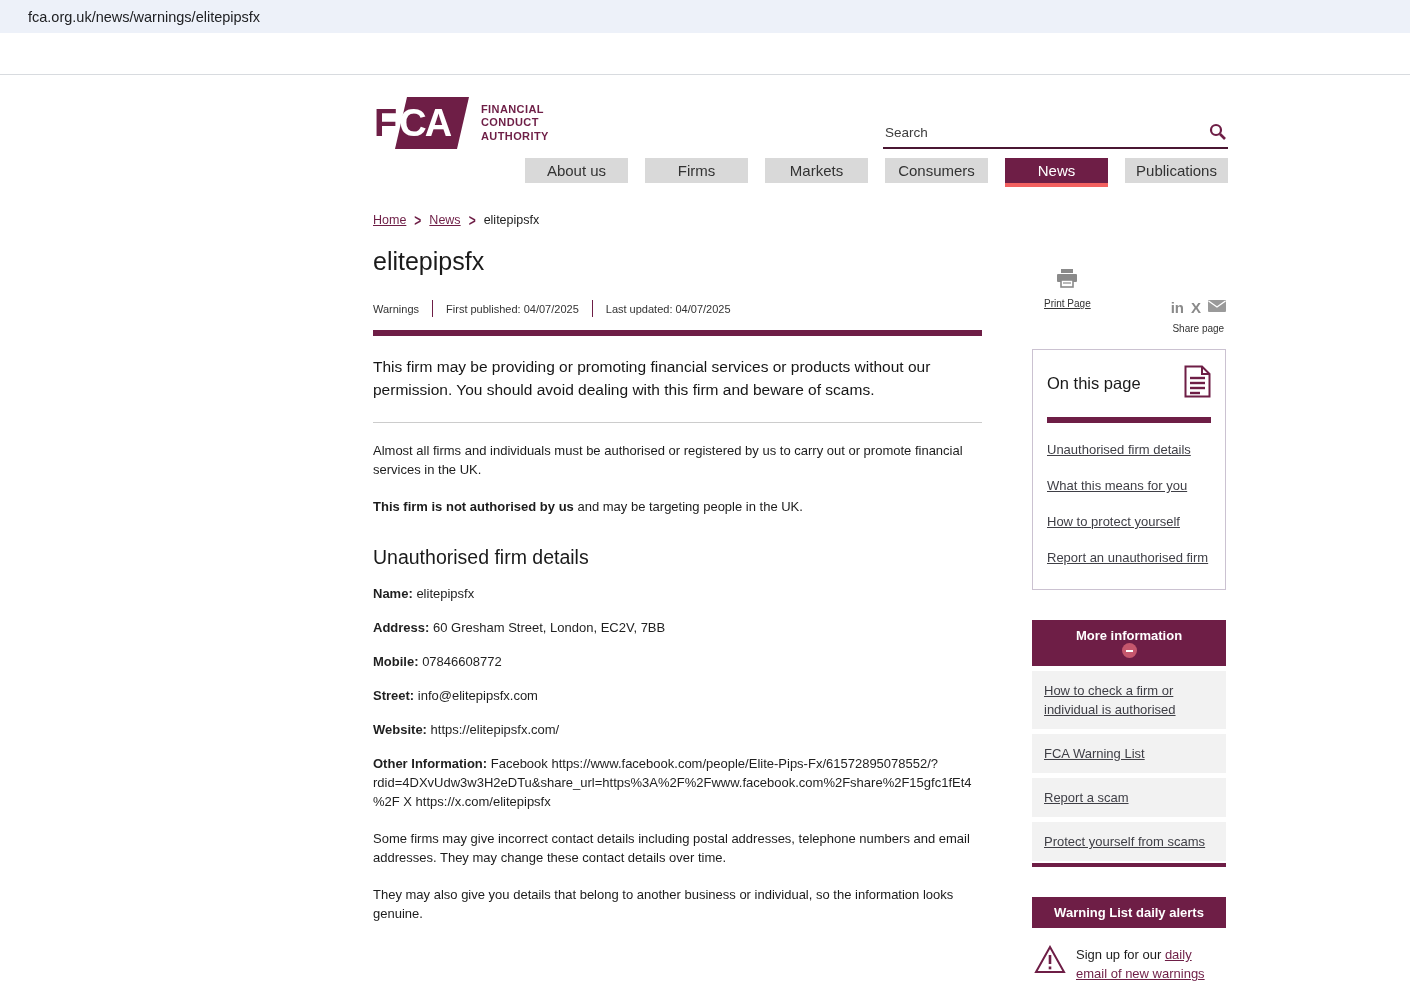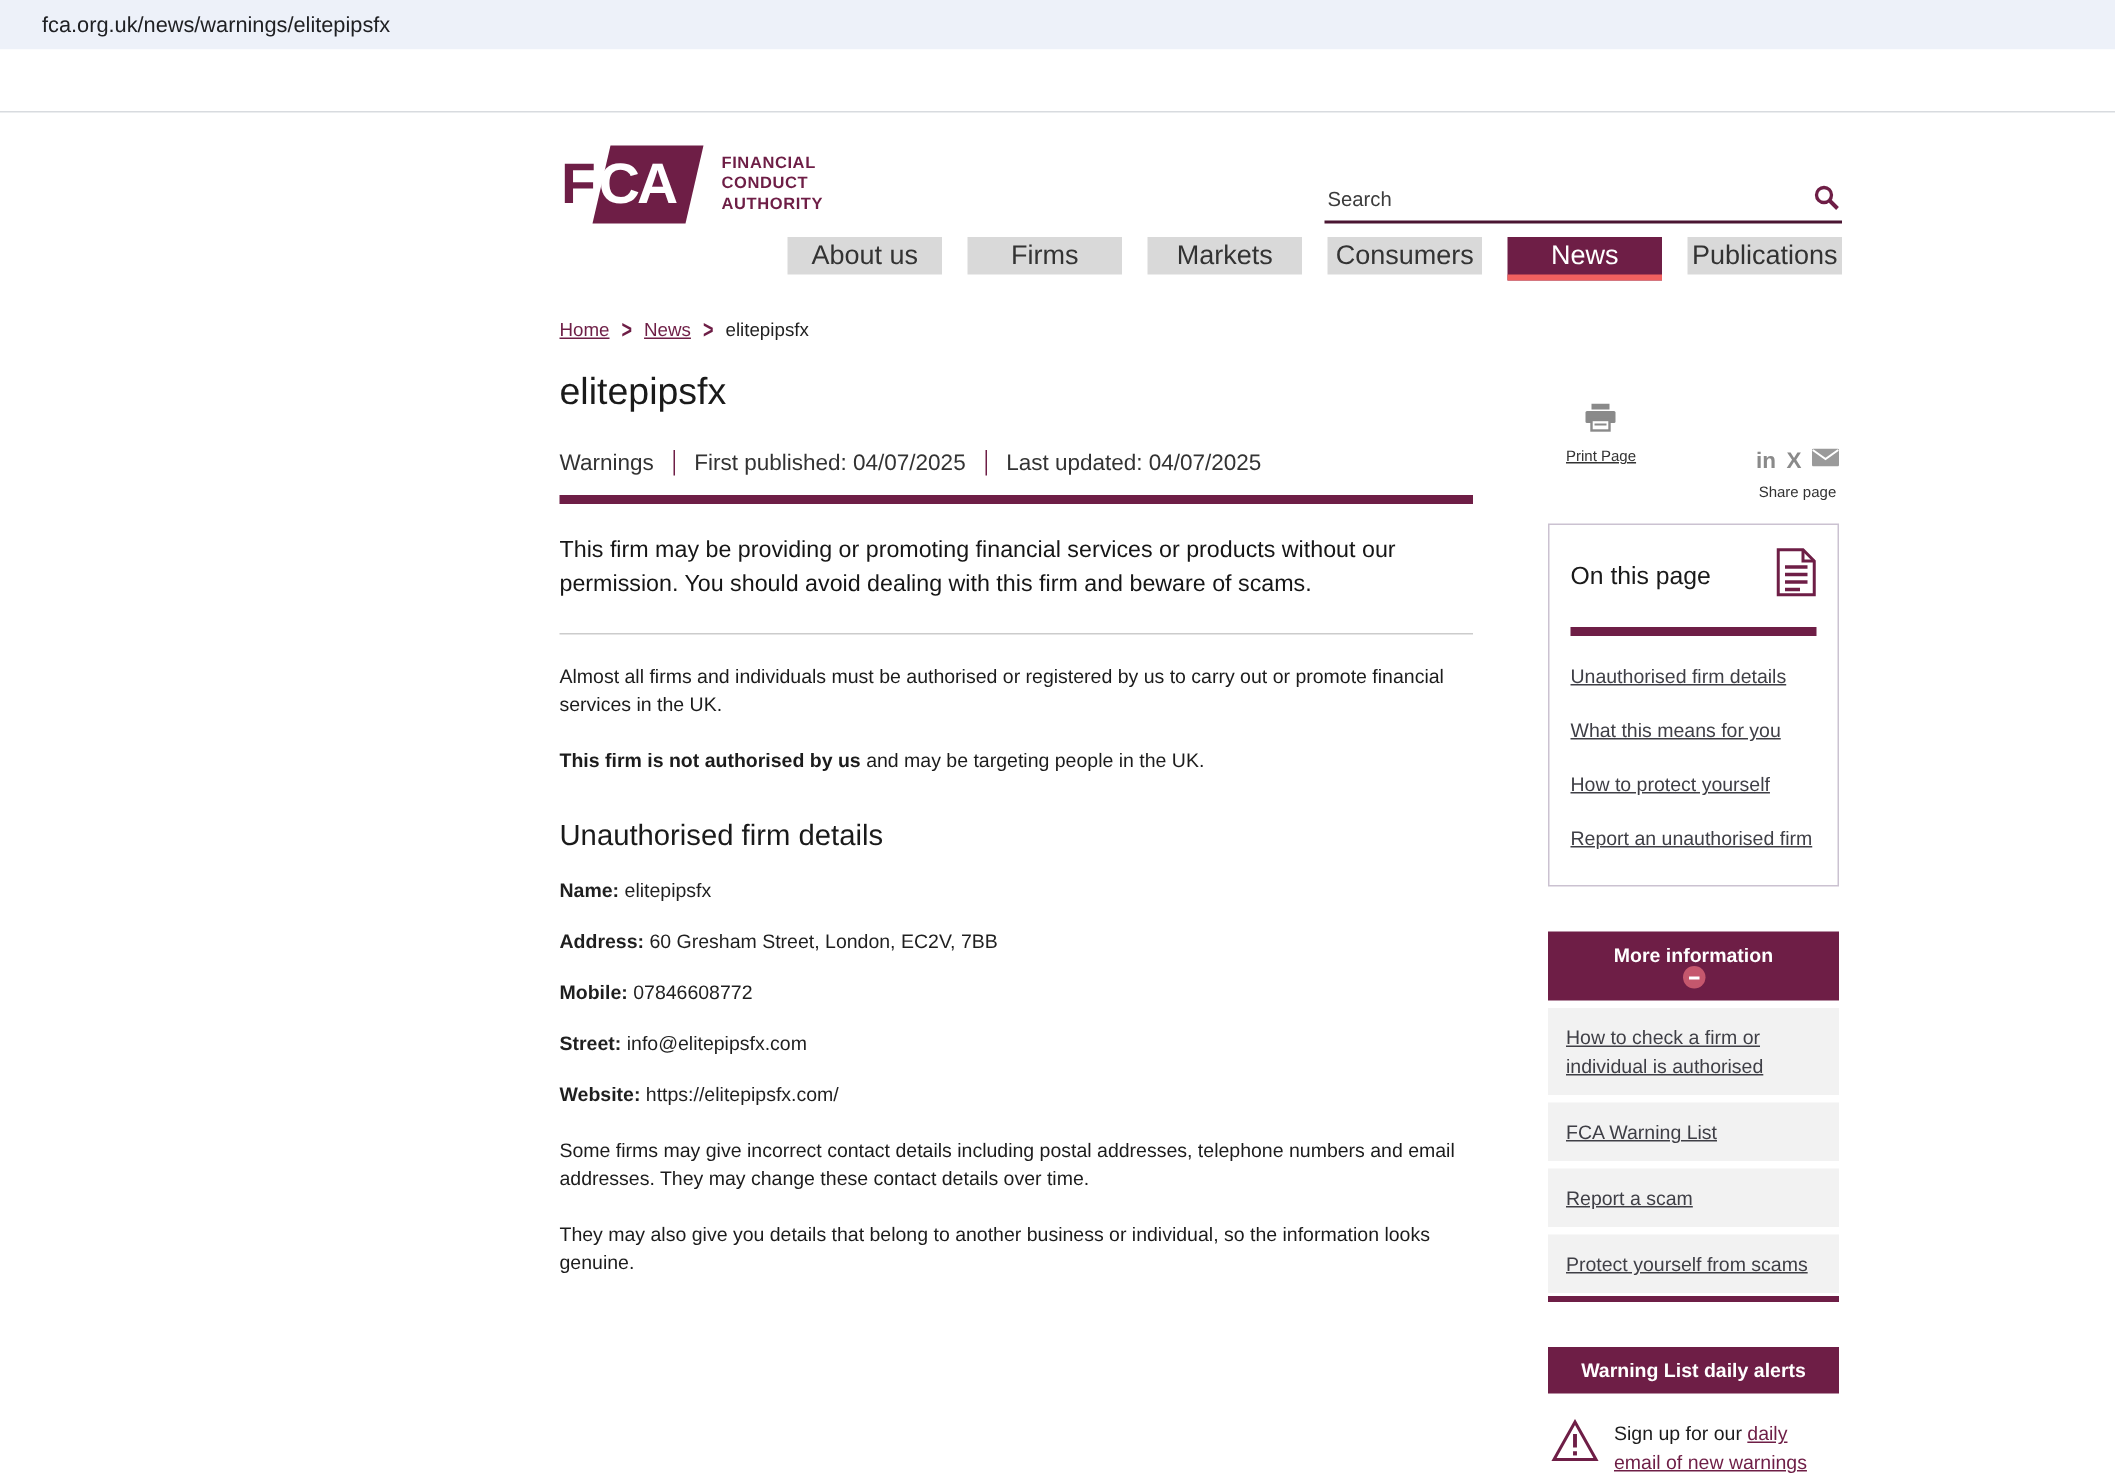--- a/index.html
+++ b/index.html
@@ -34,36 +34,36 @@
   .logo-c{margin-left:4px;}
   .logo-tagline{font-size:11px;font-weight:bold;color:var(--maroon);line-height:13.5px;letter-spacing:0.4px;}
   .search-area{width:345px;margin-top:26px;position:relative;}
   .search-input{width:100%;border:none;border-bottom:2px solid #4a1632;outline:none;
     font-size:13.5px;padding:2px 26px 7px 2px;font-family:inherit;color:#333;background:transparent;}
   .search-input::placeholder{color:#3c3c3c;opacity:1;}
   .search-btn{position:absolute;right:0;top:-2px;background:none;border:none;padding:2px;cursor:pointer;}
 
   .nav-row{display:flex;justify-content:flex-end;gap:17px;margin-top:9px;}
   .nav-btn{width:103px;height:25px;display:flex;align-items:center;justify-content:center;
-    background:#d9d9d9;color:#333;font-size:18px;border:none;cursor:pointer;font-family:inherit;}
+    background:#d9d9d9;color:#333;font-size:15px;border:none;cursor:pointer;font-family:inherit;}
   .nav-btn.active{background:var(--maroon);color:#fff;border-bottom:4px solid var(--pink);height:29px;}
 
   
   .breadcrumb{margin-top:26px;font-size:12.5px;display:flex;align-items:center;gap:8px;}
   .breadcrumb a{color:var(--maroon);text-decoration:underline;}
   .crumb-sep{color:var(--maroon);font-size:12px;transform:scaleY(1.4);display:inline-block;font-weight:bold;}
   .crumb-current{color:#222;}
 
   
   .content{display:flex;gap:50px;margin-top:20px;}
   .main-col{width:609px;flex:0 0 auto;}
   .aside-col{width:194px;flex:0 0 auto;}
 
   h1.page-title{font-size:25px;font-weight:400;color:#1a1a1a;margin:0;}
-  .meta-row{display:flex;align-items:center;margin-top:24px;font-size:15px;color:#333;}
+  .meta-row{display:flex;align-items:center;margin-top:24px;font-size:11px;color:#333;}
   .meta-sep{width:1px;height:17px;background:var(--maroon);margin:0 13px;}
   .title-rule{height:6px;background:var(--maroon);margin-top:13px;}
 
   .lead{font-size:15.5px;line-height:23px;margin:19px 0 0 0;color:#161616;}
   .thin-rule{border:none;border-top:1px solid #ccc;margin:21px 0 0 0;}
   .body-p{font-size:13px;line-height:19px;margin:18px 0 0 0;color:#1c1c1c;}
   .callout{border:1px solid #8a8a8a;border-bottom:4px solid var(--maroon);
     margin-top:16px;padding:20px 30px 24px 30px;font-size:13px;line-height:19px;}
   a.inline-link{color:var(--maroon);text-decoration:underline;}
   h2.section-h{font-size:19.5px;font-weight:400;color:#1a1a1a;margin:30px 0 0 0;}
@@ -178,20 +178,21 @@
       <p class="body-p"><b>This firm is not authorised by us</b><span> and may be targeting people in the UK.</span></p>
 
 
       <h2 class="section-h" id="details">Unauthorised firm details</h2>
 
       <p class="field"><b>Name:</b> <span>elitepipsfx</span></p>
       <p class="field"><b>Address:</b> <span>60 Gresham Street, London, EC2V, 7BB</span></p>
       <p class="field"><b>Mobile:</b> <span>07846608772</span></p>
       <p class="field"><b>Street:</b> <span>info@elitepipsfx.com</span></p>
       <p class="field"><b>Website:</b> <span>https://elitepipsfx.com/</span></p>
+      <p class="field"><b>Other Information:</b> <span>Facebook https://www.facebook.com/people/Elite-Pips-Fx/61572895078552/?rdid=4DXvUdw3w3H2eDTu&amp;share_url=https%3A%2F%2Fwww.facebook.com%2Fshare%2F15gfc1fEt4%2F X https://x.com/elitepipsfx</span></p>
 
       <p class="body-p">Some firms may give incorrect contact details including postal addresses, telephone numbers and email addresses. They may change these contact details over time.</p>
       <p class="body-p">They may also give you details that belong to another business or individual, so the information looks genuine.</p>
 
     </div>
 
     <div class="aside-col">
 
       <div class="tools">
         <div class="tool-group">

